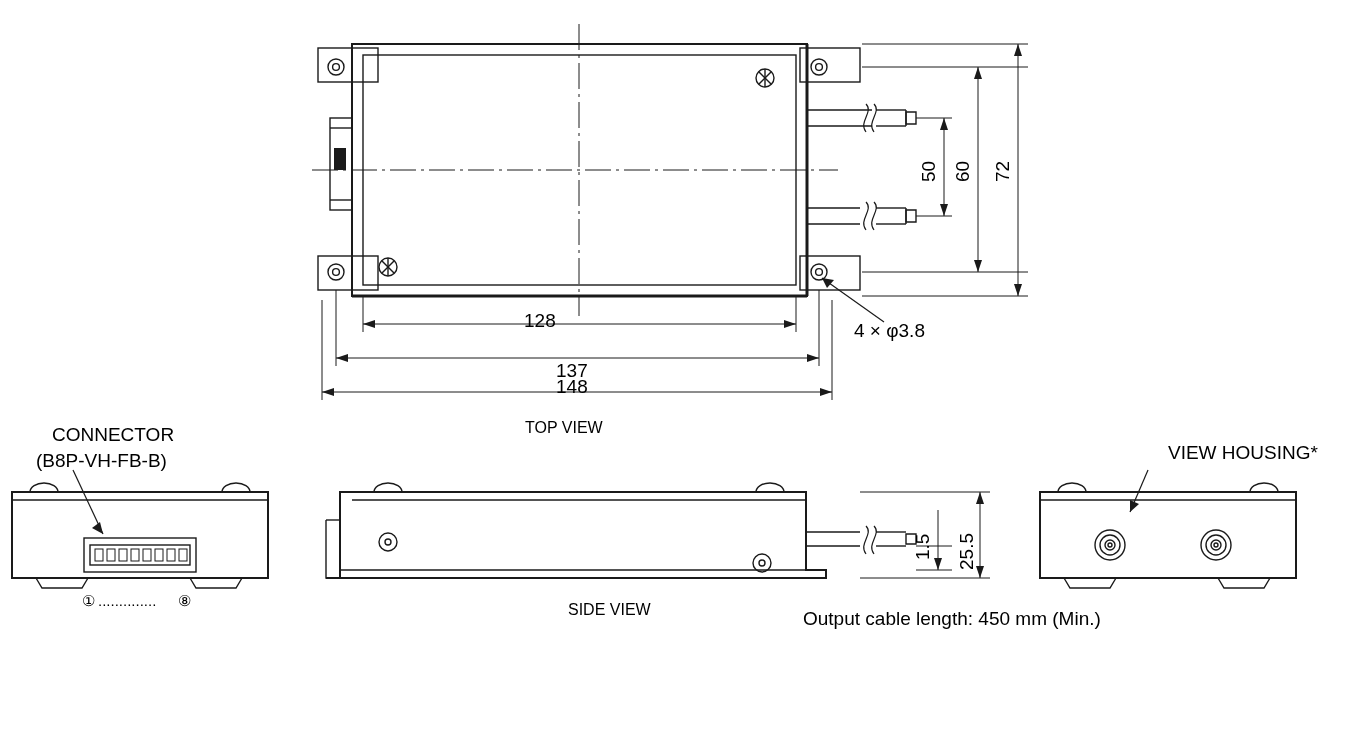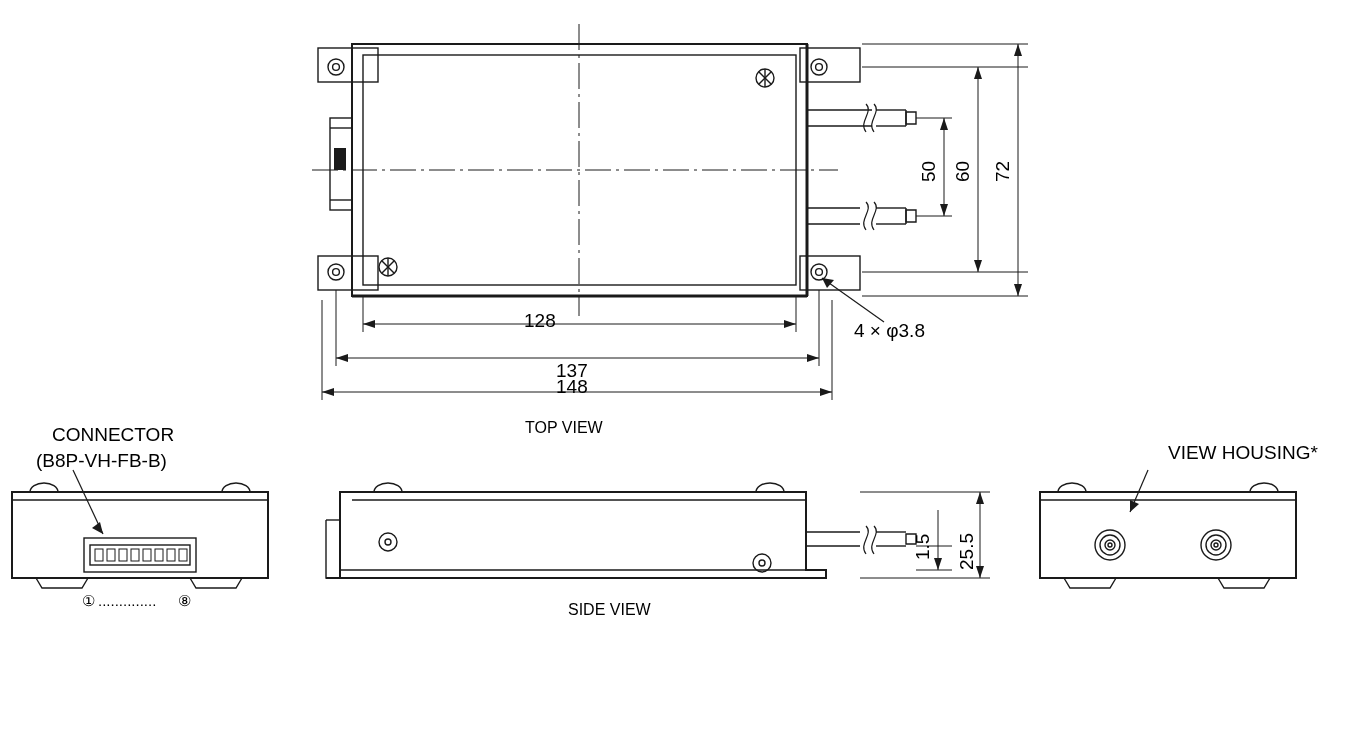--- a/index.html
+++ b/index.html
@@ -240,20 +240,21 @@
   <div class="lbl dim rot" style="left:992px;top:182px;transform:rotate(-90deg);">72</div>
 
   <div class="lbl dim" style="left:854px;top:320px;">4 × φ3.8</div>
 
   <div class="lbl view" style="left:525px;top:419px;">TOP VIEW</div>
   <div class="lbl view" style="left:524px;top:601px;margin-left:44px;">SIDE VIEW</div>
 
   <div class="lbl dim rot" style="left:912px;top:560px;transform:rotate(-90deg);">1.5</div>
   <div class="lbl dim rot" style="left:956px;top:570px;transform:rotate(-90deg);">25.5</div>
 
+  <div class="lbl note" style="left:803px;top:608px;">Output cable length: 450 mm (Min.)</div>
 
   <div class="lbl note" style="left:52px;top:424px;">CONNECTOR</div>
   <div class="lbl note" style="left:36px;top:450px;">(B8P-VH-FB-B)</div>
 
   <div class="lbl small" style="left:82px;top:592px;">①</div>
   <div class="lbl small" style="left:98px;top:592px;">..............</div>
   <div class="lbl small" style="left:178px;top:592px;">⑧</div>
 
   <div class="lbl note" style="left:1168px;top:442px;">VIEW HOUSING*</div>
 

